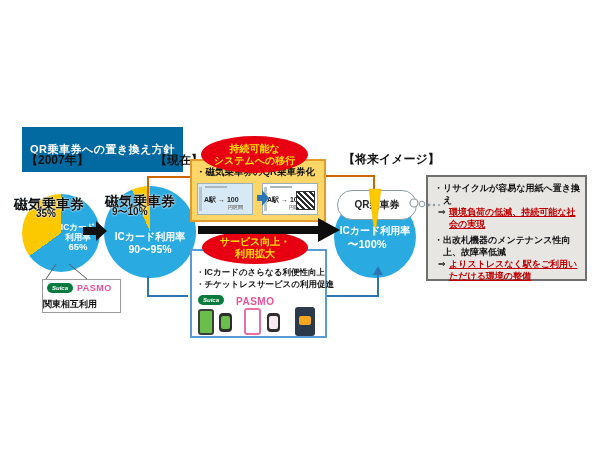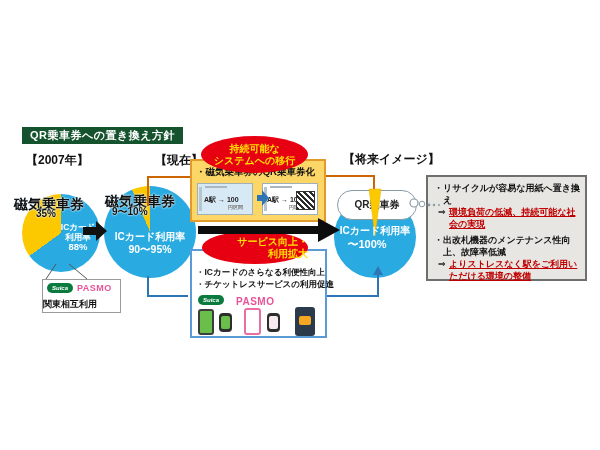--- a/index.html
+++ b/index.html
@@ -1,20 +1,20 @@
 <!DOCTYPE html>
 <html><head>
 <meta charset="utf-8">
 <style>
   html,body{margin:0;padding:0;background:#fff;}
   #canvas{position:relative;width:600px;height:450px;background:#ffffff;overflow:hidden;
           font-family:"Liberation Sans","DejaVu Sans",sans-serif;font-weight:bold;color:#1a1a1a;}
   .abs{position:absolute;}
   
-  .title-box{left:22px;top:127px;background:#14532d;color:#fff;font-size:11px;padding:1px 8px;letter-spacing:.5px;}
+  .title-box{left:22px;top:127px;background:#0369a1;color:#fff;font-size:11px;padding:15px 8px;letter-spacing:.5px;}
   .col-label{font-size:12px;color:#111;}
   
   .pie{border-radius:50%;}
   .pie-2007{left:22px;top:194px;width:78px;height:78px;
     background:conic-gradient(from 234deg,#fcc800 0 126deg,#29abe2 126deg 360deg);}
   .pie-now{left:104px;top:186px;width:92px;height:92px;
     background:conic-gradient(from 337deg,#fcc800 0 23deg,#29abe2 23deg 360deg);}
   .pie-future{left:334px;top:196px;width:82px;height:82px;background:#29abe2;}
   .pie-label-dark{font-size:14px;color:#111;text-shadow:0 0 2px #eaf6fd,0 0 2px #eaf6fd;}
   .pie-label-white{color:#fff;text-align:center;}
@@ -32,21 +32,21 @@
   .ticket-after{left:70px;background:#ffffff;}
   .ticket-strip{position:absolute;left:1px;top:3px;width:3px;height:24px;background:#b7c6ce;}
   .ticket-topline{position:absolute;left:7px;top:2px;width:22px;height:2px;background:#aab7bf;}
   .ticket-main{position:absolute;left:6px;top:11px;font-size:7px;color:#222;white-space:nowrap;}
   .ticket-sub{position:absolute;left:30px;top:20px;font-size:5px;color:#777;}
   .qr-block{position:absolute;right:2px;top:7px;width:17px;height:17px;border:1px solid #333;
     background:repeating-linear-gradient(45deg,#2b2b2b 0 2px,#fff 2px 4px),#fff;}
   .badge{background:#e60012;border-radius:50%;color:#ffe100;display:flex;flex-direction:column;
     align-items:center;justify-content:center;font-size:10px;line-height:12px;text-align:center;z-index:5;}
   .badge-sustain{left:201px;top:136px;width:107px;height:37px;}
-  .badge-service{left:202px;top:231px;width:106px;height:33px;align-items:flex-end;}
+  .badge-service{left:202px;top:231px;width:106px;height:33px;}
   
   .service-box{left:190px;top:249px;width:137px;height:89px;background:#fff;border:2px solid #5b9bd5;box-sizing:border-box;z-index:2;}
   .service-bullet{font-size:8.5px;color:#111;white-space:nowrap;}
   .phone{box-sizing:border-box;border-radius:3px;}
   .watch{box-sizing:border-box;background:#2d2d2d;border-radius:4px;}
   .watch .scr{position:absolute;left:2px;top:3px;right:2px;bottom:3px;border-radius:2px;}
   
   .cloud{left:337px;top:190px;width:78px;height:28px;background:#fff;border:1.5px solid #8a9aa5;
     border-radius:16px;display:flex;align-items:center;justify-content:center;z-index:4;}
   .cloud-label{font-size:10px;color:#222;}
@@ -70,21 +70,21 @@
   <div class="abs col-label" style="left:26px;top:152px;">【2007年】</div>
   <div class="abs col-label" style="left:155px;top:152px;">【現在】</div>
   <div class="abs col-label" style="left:343px;top:151px;">【将来イメージ】</div>
 
   <div class="abs pie pie-2007 z1"></div>
   <div class="abs pie-label-dark z2" style="left:14px;top:196px;">磁気乗車券</div>
   <div class="abs pie-label-dark z2" style="left:36px;top:208px;font-size:10px;">35%</div>
   <div class="abs pie-label-white z2" style="left:52px;top:222px;width:52px;font-size:8.5px;line-height:10px;">
     <div>ICカード</div>
     <div>利用率</div>
-    <div style="font-size:9.5px;">88%</div>
+    <div style="font-size:9.5px;">65%</div>
   </div>
 
   <div class="abs interop-box z2">
     <div style="position:absolute;left:4px;top:3px;display:flex;align-items:center;gap:4px;">
       <span class="suica-chip">Suica</span>
       <span class="pasmo-text">PASMO</span>
     </div>
     <div class="abs interop-caption" style="left:0;right:0;bottom:1px;">関東相互利用</div>
   </div>
 

